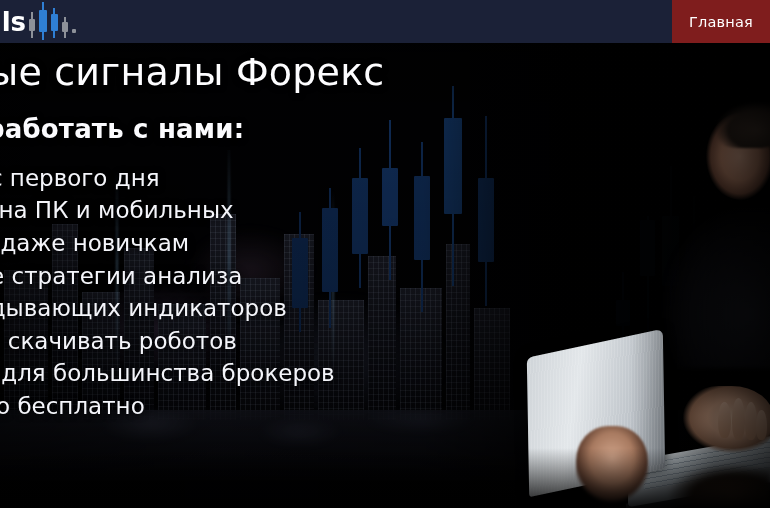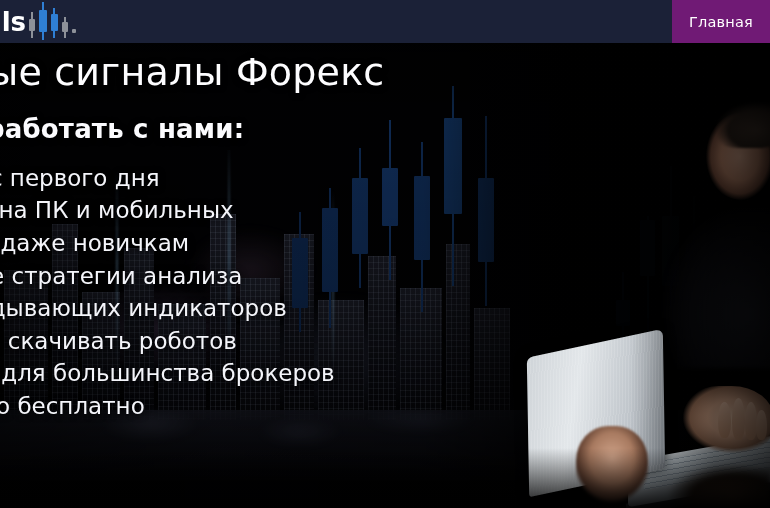--- a/index.html
+++ b/index.html
@@ -72,21 +72,21 @@
   .logo-candles { position:relative; width:52px; height:40px; margin-left:1px; }
   .lc { position:absolute; border-radius:1px; }
   .lc .lw { position:absolute; left:50%; transform:translateX(-50%); width:2px; }
 
   .nav { position:absolute; right:0; top:0; height:43px; display:flex; }
   .nav-item {
     height:43px; display:flex; align-items:center; padding:0 17px;
     color:#e9edf6; font-size:14.5px; letter-spacing:.2px; cursor:pointer;
     font-family:"DejaVu Sans", sans-serif;
   }
-  .nav-item.active { background:#701a75; color:#fff; }
+  .nav-item.active { background:#7f1d1d; color:#fff; }
 
   
   .copy { position:absolute; left:-78px; top:52px; width:620px; z-index:30; }
   .h1 {
     font-size:38px; color:#fdfdff; font-weight:400; letter-spacing:.2px;
     line-height:1.1; white-space:nowrap;
     font-family:"DejaVu Sans", sans-serif;
     text-shadow:0 1px 6px rgba(0,0,0,.9);
   }
   .h2 {

